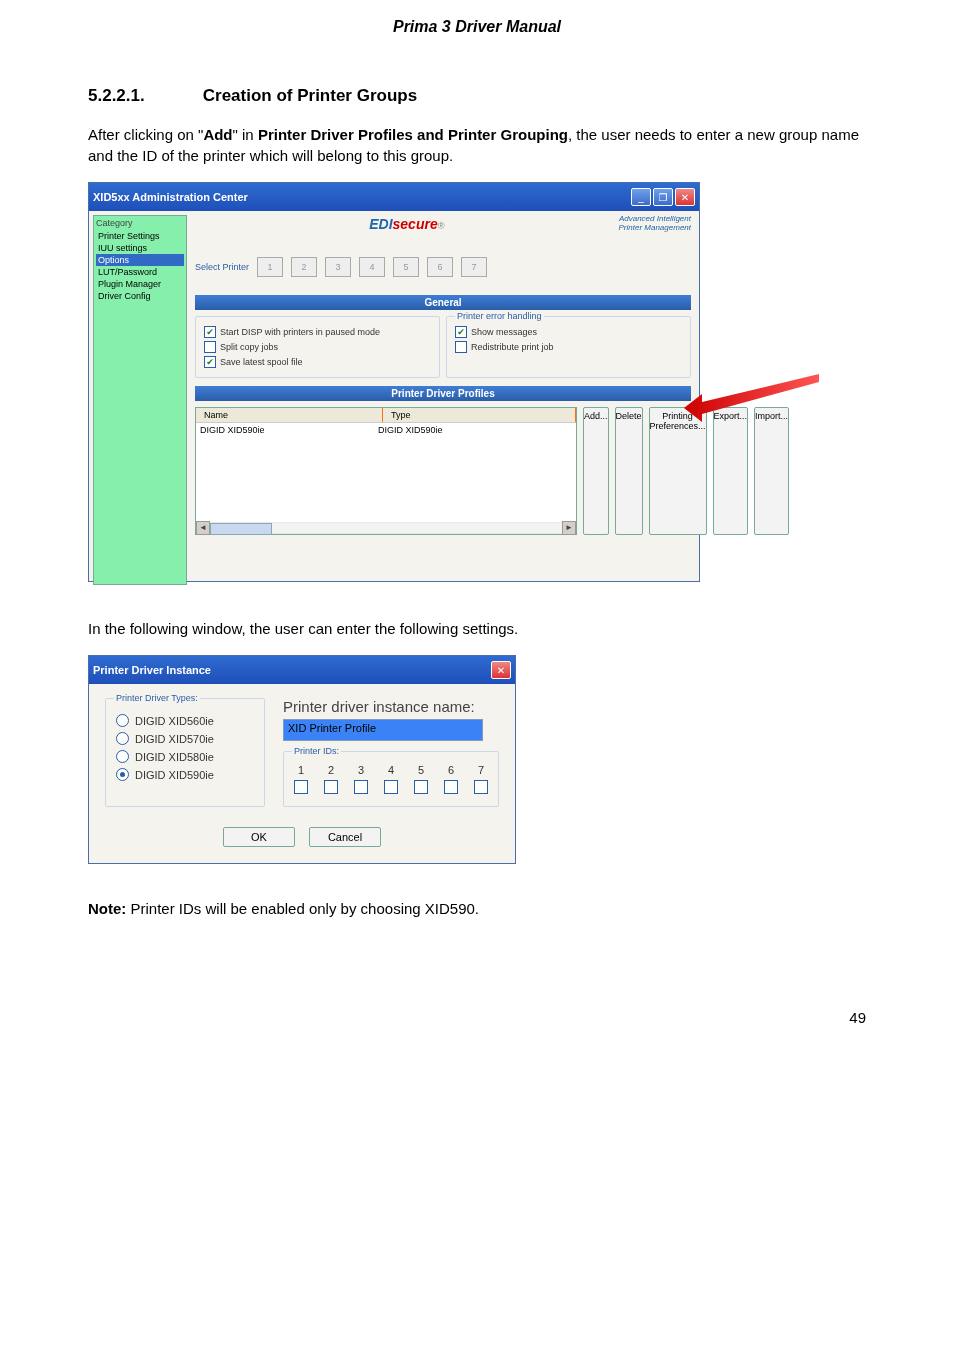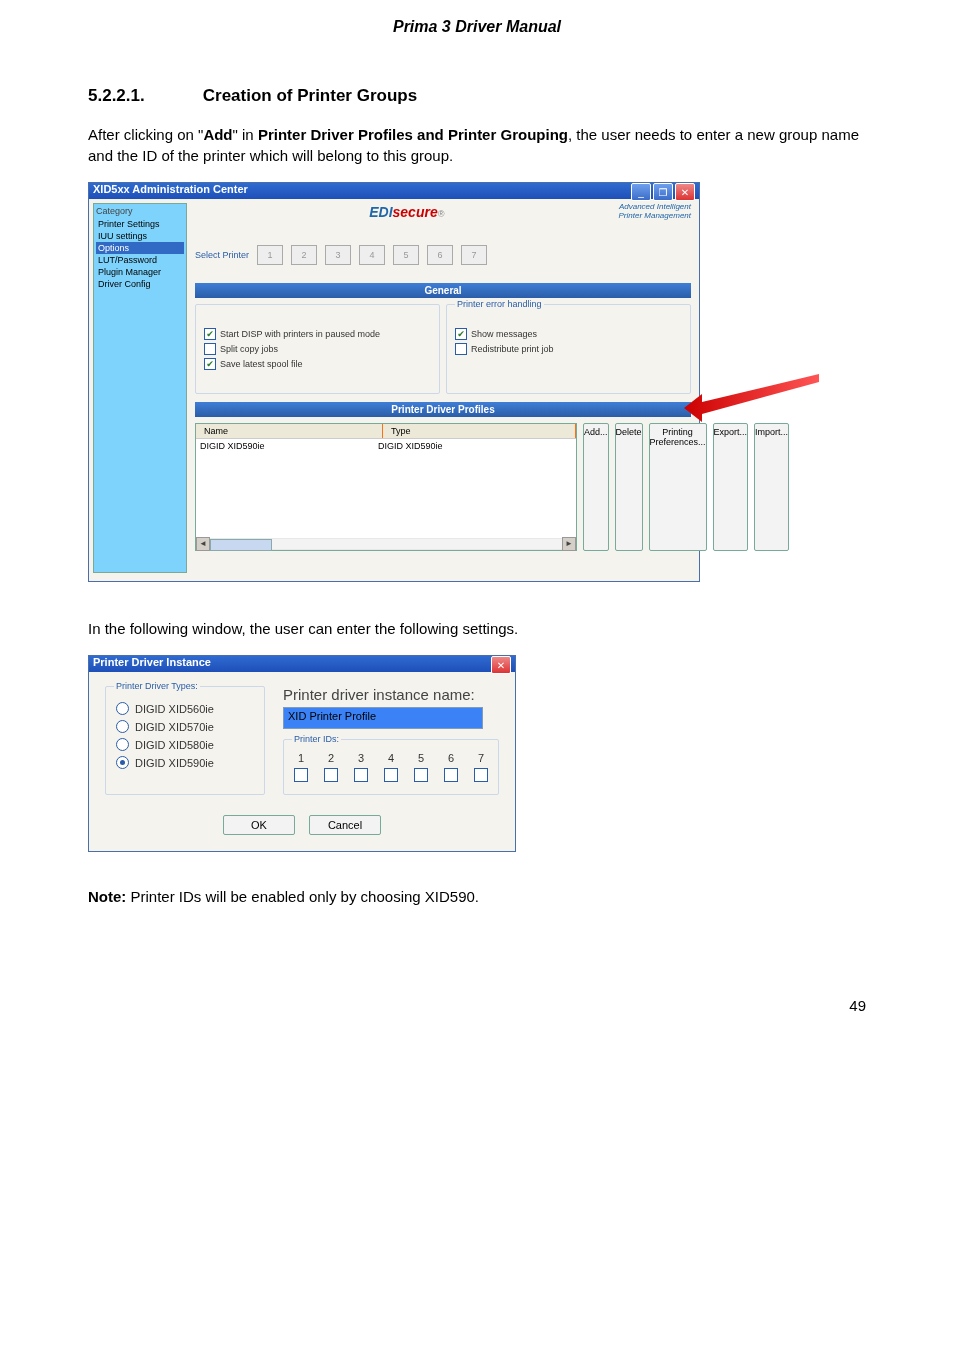--- a/index.html
+++ b/index.html
@@ -5,44 +5,44 @@
 html,body{margin:0;padding:0;background:#fff;font-family:Arial,Helvetica,sans-serif;font-size:13px;color:#000}
 .page{width:954px;margin:0 auto;padding:18px 88px 40px 88px;box-sizing:border-box}
 .doc-title{font-weight:bold;font-style:italic;text-align:center;font-size:16px;margin-bottom:50px}
 .sec-heading{font-weight:bold;font-size:17px;margin-bottom:18px}
 .sec-num{display:inline-block;width:110px}
 .body-text{font-size:15px;margin-bottom:16px;line-height:1.4}
 .body-text b{font-weight:bold}
 
 
 .win{border:1px solid #4a6ea9;background:#f4f3ee;font-size:10px;position:relative}
-.win-title{height:16px;background:linear-gradient(#2f6bd0,#1e4fb8);display:flex;justify-content:space-between;padding:0 4px}
+.win-title{height:28px;background:linear-gradient(#2f6bd0,#1e4fb8);display:flex;align-items:center;justify-content:space-between;padding:0 4px}
 .win-title span{color:#fff;font-weight:bold;font-size:11px}
 .win-btns{display:flex;gap:2px}
 .win-btn{width:18px;height:16px;border:1px solid #fff;border-radius:2px;display:flex;align-items:center;justify-content:center;font-size:10px;color:#fff;background:linear-gradient(#6fa0ec,#3b6dc9)}
 .win-btn.close{background:linear-gradient(#e88,#d33)}
 
 
 .win1{width:610px;height:398px;margin-bottom:8px}
 .win1-body{display:flex;height:calc(100% - 20px)}
-.cat-list{width:88px;border:1px solid #7a9;background:#7dd3fc;margin:4px;padding:2px;font-size:9px}
+.cat-list{width:88px;border:1px solid #7a9;background:#86efac;margin:4px;padding:2px;font-size:9px}
 .cat-list .cat-h{color:#444;margin-bottom:2px}
 .cat-list .cat-item{padding:1px 2px}
 .cat-list .cat-sel{background:#316ac5;color:#fff}
 .right{flex:1;padding:4px 8px 4px 4px;position:relative}
 .brand-row{display:flex;justify-content:space-between;align-items:center;margin-bottom:24px}
 .edis{font-style:italic;font-size:14px}
 .edis b{color:#26a}.edis .red{color:#c00;font-weight:bold}.edis .star{color:#888;font-size:9px}
 .tag{color:#26a;font-size:8px;text-align:right;font-style:italic;line-height:1.1}
 .sel-print{display:flex;align-items:center;gap:8px;margin-bottom:18px}
 .sel-print .lbl{color:#2a5da8;font-size:9px}
 .pbtn{width:24px;height:18px;border:1px solid #aaa;background:#eee;color:#999;font-size:9px;display:flex;align-items:center;justify-content:center}
 .band{background:linear-gradient(#3f7ed6,#2a5da8);color:#fff;font-size:10px;padding:2px 0;text-align:center;font-weight:bold;margin-bottom:6px}
 .gen-row{display:flex;gap:0;margin-bottom:8px}
-.gen-col{flex:1;border:1px solid #ccd8ea;border-radius:2px;padding:20px 8px;position:relative}
+.gen-col{flex:1;border:1px solid #ccd8ea;border-radius:2px;padding:6px 8px;position:relative}
 .gen-col+.gen-col{margin-left:6px}
 .grp-lbl{position:absolute;top:-6px;left:8px;background:#f4f3ee;color:#2a5da8;font-size:9px;padding:0 2px}
 .chk{display:flex;align-items:center;gap:4px;margin:3px 0;font-size:9px;color:#333}
 .chk .box{width:10px;height:10px;border:1px solid #2a5da8;display:flex;align-items:center;justify-content:center;font-size:9px;color:#2a7a2a;background:#fff}
 .prof-box{display:flex;gap:6px}
 .list{flex:1;border:1px solid #7a9;background:#fff;height:126px;font-size:9px;position:relative}
 .list .hdr{display:flex;background:#ece9d8;border-bottom:1px solid #ccc}
 .list .hdr div{padding:2px 8px;border-right:1px solid #f97316;font-size:9px}
 .list .row div{padding:2px 4px;font-size:9px}
 .list .row{display:flex}

